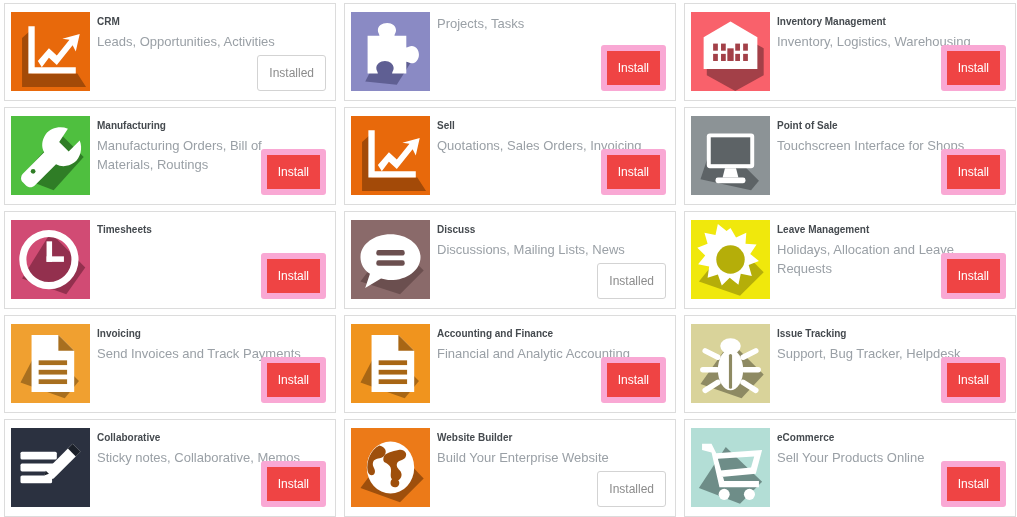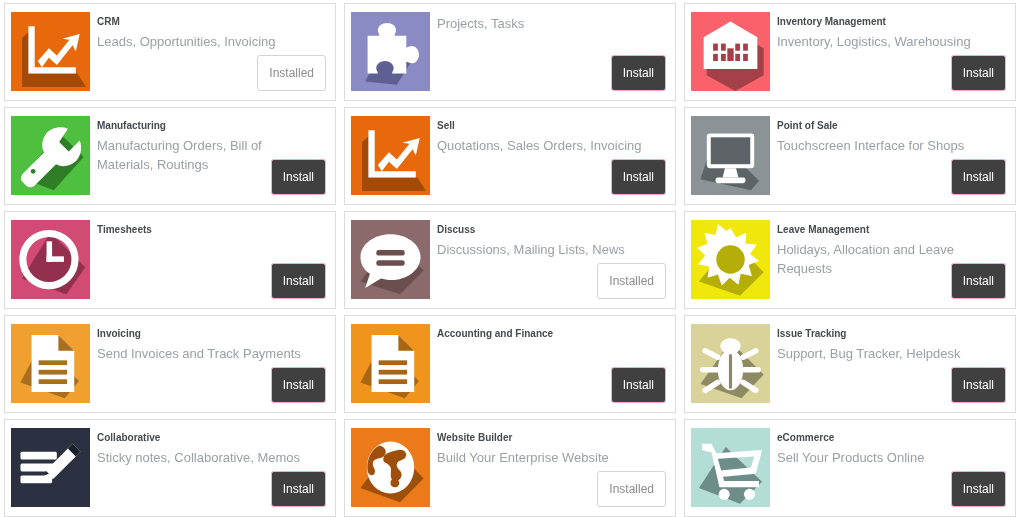--- a/index.html
+++ b/index.html
@@ -82,22 +82,22 @@
     display: inline-block;
     font-family: "Liberation Sans", sans-serif;
     font-size: 12px;
     line-height: 14px;
     padding: 10px 11px;
     border-radius: 3px;
     cursor: pointer;
     white-space: nowrap;
   }
   .btn-install {
-    background: #404040;
-    border: 1px solid #f9a8d4;
+    background: #ef4444;
+    border: 6px solid #f9a8d4;
     color: #ffffff;
   }
   .btn-installed {
     background: #ffffff;
     border: 1px solid #d3d3d3;
     color: #8c8c8c;
   }
 </style>
 </head>
 <body>
@@ -106,21 +106,21 @@
     <div class="app-card">
       <div class="app-icon" style="background: rgb(232, 105, 11);">
         <svg viewBox="0 0 100 100" xmlns="http://www.w3.org/2000/svg">
           <polygon points="26,22 26,78 84,78 95,95 14,95 14,33" fill="#a34a08"></polygon>
               <path d="M22 18 h8 v52 h52 v8 h-60 z" fill="#ffffff"></path>
               <path d="M34 62 l14 -16 l10 9 l16 -20 l-9 -1 l22 -6 l-5 22 l-4 -8 l-20 25 l-10 -9 l-9 12 z" fill="#ffffff"></path>
         </svg>
       </div>
       <div class="app-body">
         <div class="app-title">CRM</div>
-        <div class="app-desc">Leads, Opportunities, Invoicing</div>
+        <div class="app-desc">Leads, Opportunities, Activities</div>
         <div class="app-action"><button class="btn btn-installed">Installed</button></div>
       </div>
     </div>
     <div class="app-card">
       <div class="app-icon" style="background: rgb(138, 138, 196);">
         <svg viewBox="0 0 100 100" xmlns="http://www.w3.org/2000/svg">
           <path d="M48 30 l30 30 l-20 32 l-40 -4 z" fill="#5f5f93"></path>
               <path d="M46 14 c6 0 11 4 11 9 c0 3 -2 5 -2 7 h15 v15 c2 0 4 -2 7 -2 c5 0 9 5 9 11 c0 6 -4 11 -9 11 c-3 0 -5 -2 -7 -2 v15 h-18 c0 -2 2 -4 2 -7 c0 -5 -5 -9 -11 -9 c-6 0 -11 4 -11 9 c0 3 2 5 2 7 h-13 v-48 h15 c0 -2 -2 -4 -2 -7 c0 -5 5 -9 12 -9 z" fill="#ffffff"></path>
         </svg>
       </div>
@@ -270,20 +270,21 @@
               <path d="M60 14 l20 20 h-20 z" fill="#a86614"></path>
               <g fill="#a86614">
             <rect x="35" y="46" width="36" height="6"></rect>
             <rect x="35" y="58" width="36" height="6"></rect>
             <rect x="35" y="70" width="36" height="6"></rect>
           </g>
         </svg>
       </div>
       <div class="app-body">
         <div class="app-title">Accounting and Finance</div>
+        <div class="app-desc">Financial and Analytic Accounting</div>
         <div class="app-action"><button class="btn btn-install">Install</button></div>
       </div>
     </div>
     <div class="app-card">
       <div class="app-icon" style="background: rgb(217, 211, 154);">
         <svg viewBox="0 0 100 100" xmlns="http://www.w3.org/2000/svg">
           <path d="M50 22 l42 42 l-28 30 l-52 -18 z" fill="#8e8a63"></path>
               <ellipse cx="50" cy="28" rx="13" ry="10" fill="#ffffff"></ellipse>
               <ellipse cx="50" cy="58" rx="16" ry="26" fill="#ffffff"></ellipse>
               <g stroke="#ffffff" stroke-width="7" stroke-linecap="round">

